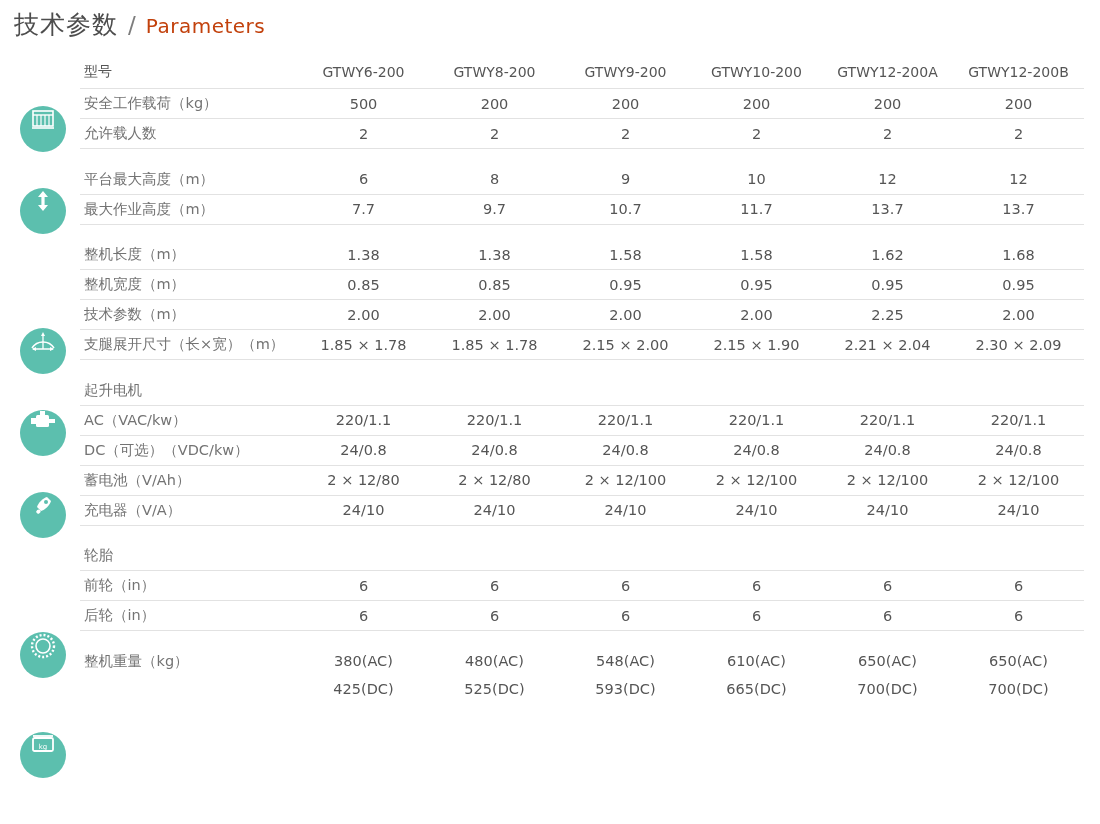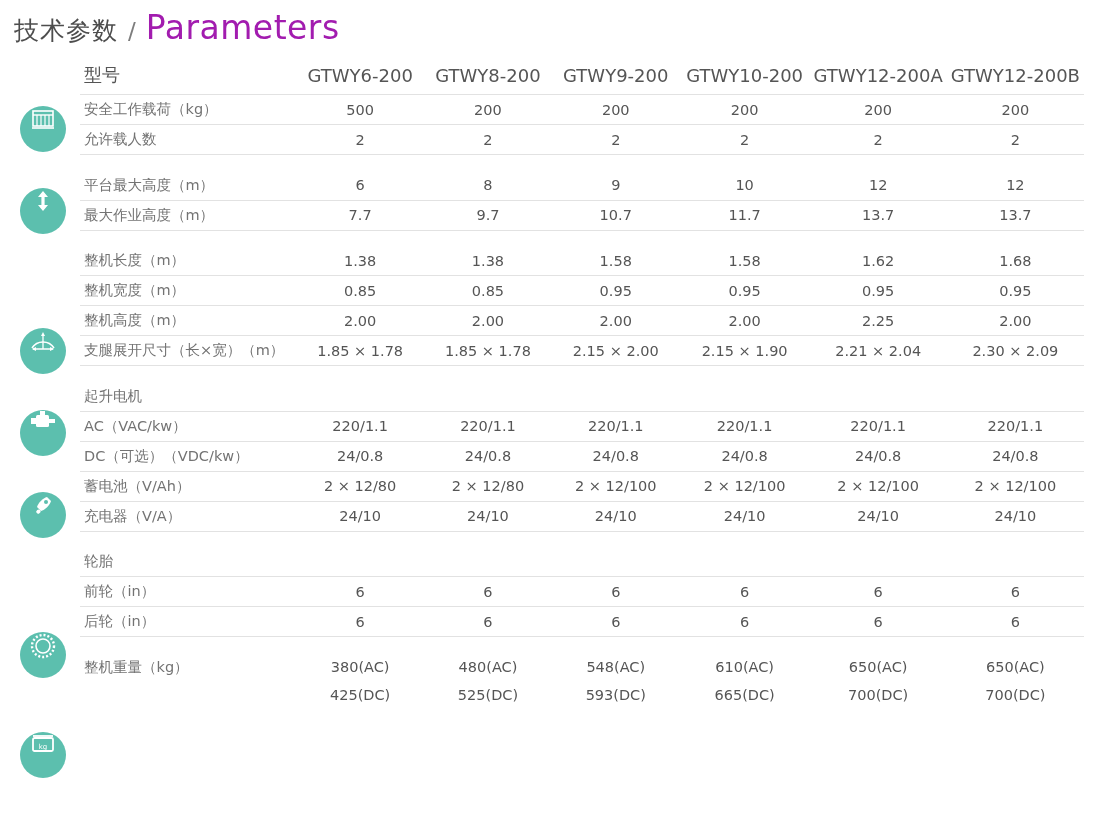--- a/index.html
+++ b/index.html
@@ -27,22 +27,22 @@
   .title-cn {
     font-size: 25px;
     color: #4d4d4d;
     letter-spacing: 1px;
   }
   .title-sep {
     font-size: 23px;
     color: #7d7d7d;
   }
   .title-en {
-    font-size: 33px;
-    color: #a21caf;
+    font-size: 20px;
+    color: #c2410c;
     letter-spacing: 0.5px;
   }
 
   
   .icon-col {
     position: absolute;
     left: 20px; top: 60px;
     width: 56px;
     height: 750px;
   }
@@ -82,21 +82,21 @@
     color: #737373;
   }
   td.val {
     text-align: center;
     width: 131px;
   }
   tr.rule td {
     border-bottom: 1px solid #e2e2e2;
   }
   tr.header td {
-    font-size: 18px;
+    font-size: 14px;
     color: #555;
     padding-bottom: 7px;
   }
   tr.spacer td {
     height: 16px;
     padding: 0;
   }
   td.section {
     text-align: left;
   }
@@ -249,21 +249,21 @@
         <tr class="rule">
           <td class="label">整机宽度（m）</td>
           <td class="val">0.85</td>
           <td class="val">0.85</td>
           <td class="val">0.95</td>
           <td class="val">0.95</td>
           <td class="val">0.95</td>
           <td class="val">0.95</td>
         </tr>
         <tr class="rule">
-          <td class="label">整机高度（m）</td>
+          <td class="label">技术参数（m）</td>
           <td class="val">2.00</td>
           <td class="val">2.00</td>
           <td class="val">2.00</td>
           <td class="val">2.00</td>
           <td class="val">2.25</td>
           <td class="val">2.00</td>
         </tr>
         <tr class="rule">
           <td class="label">支腿展开尺寸（长×宽）（m）</td>
           <td class="val">1.85 × 1.78</td>

